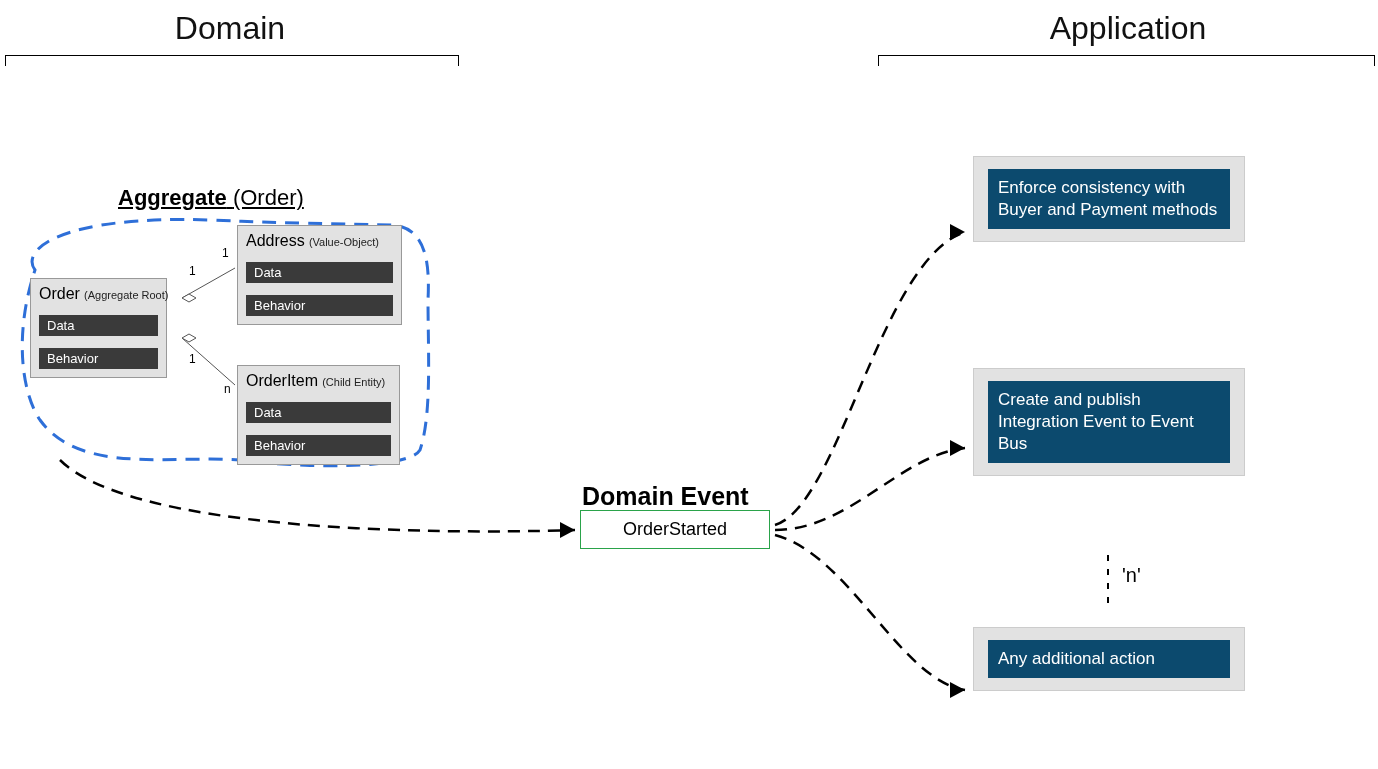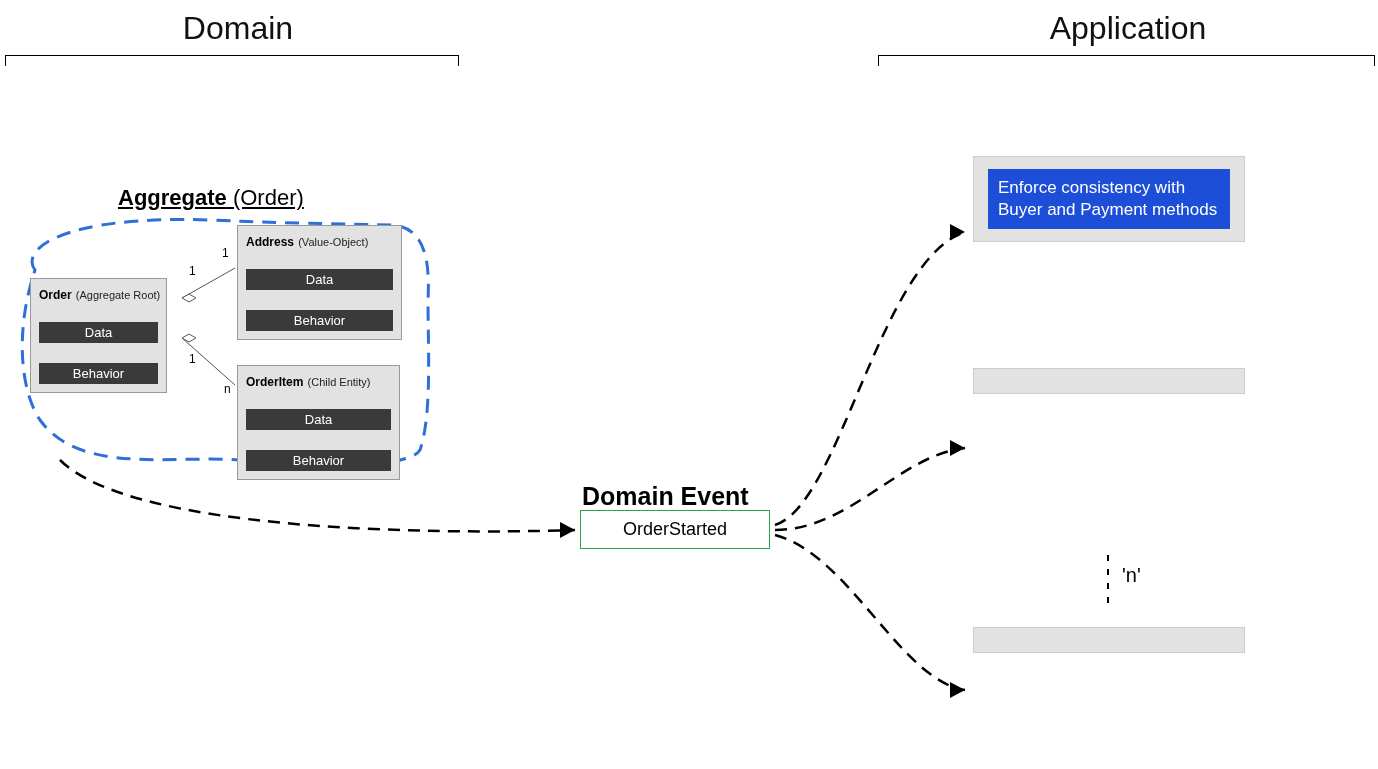--- a/index.html
+++ b/index.html
@@ -36,29 +36,28 @@
     background: #e2e2e2;
     border: 1px solid #999;
     padding: 6px 8px 8px 8px;
     box-sizing: border-box;
   }
   .entity-title {
     font-size: 15px;
     margin-bottom: 4px;
     white-space: nowrap;
   }
-  .entity-title b { font-weight: 700; font-size: 12px; }
+  .entity-title b { font-weight: 400; font-size: 16px; }
   .entity-title .sub { font-size: 11px; color: #222; }
   .bar {
     background: #3a3a3a;
     color: #fff;
     font-size: 13px;
     padding: 3px 8px;
-    margin-top: 20px;
-    text-align: center;
+    margin-top: 12px;
   }
 
   
   .domev-label { font-weight: 700; font-size: 25px; }
   .domev-box {
     border: 1.5px solid #2aa34a;
     padding: 8px 28px;
     font-size: 18px;
     background: #fff;
     text-align: center;
@@ -67,34 +66,34 @@
   
   .handler {
     background: #e2e2e2;
     border: 1px solid #ccc;
     padding: 12px 14px;
     width: 272px;
     box-sizing: border-box;
   }
   .handler-title { font-weight: 700; font-size: 21px; margin-bottom: 8px; }
   .handler-desc {
-    background: #1d4ed8;
+    background: #0c4a6e;
     color: #fff;
     font-size: 17px;
     padding: 8px 10px;
     line-height: 1.3;
   }
 
   .n-label { font-size: 20px; }
   .card-n { font-size: 12px; }
 </style>
 </head>
 <body>
 
-<div class="abs section-title" style="left:8px;top:10px;width:460px;">Domain</div>
+<div class="abs section-title" style="left:0;top:10px;width:460px;">Domain</div>
 <div class="abs bracket" style="left:5px;top:55px;width:452px;"></div>
 
 <div class="abs section-title" style="left:878px;top:10px;width:500px;">Application</div>
 <div class="abs bracket" style="left:878px;top:55px;width:495px;"></div>
 
 <div class="abs agg-label" style="left:118px;top:185px;">
   <b>Aggregate</b>
   <span>(Order)</span>
 </div>
 
@@ -174,18 +173,20 @@
 </div>
 
 <div class="abs domev-label" style="left:582px;top:482px;">Domain Event</div>
 <div class="abs domev-box" style="left:580px;top:510px;width:190px;box-sizing:border-box;">OrderStarted</div>
 
 <div class="abs handler" style="left:973px;top:156px;">
   <div class="handler-desc">Enforce consistency with Buyer and Payment methods</div>
 </div>
 
 <div class="abs handler" style="left:973px;top:368px;">
+  <div class="handler-desc">Create and publish Integration Event to Event Bus</div>
 </div>
 
 <div class="abs n-label" style="left:1122px;top:564px;">'n'</div>
 
 <div class="abs handler" style="left:973px;top:627px;">
+  <div class="handler-desc">Any additional action</div>
 </div>
 
 </body></html>

